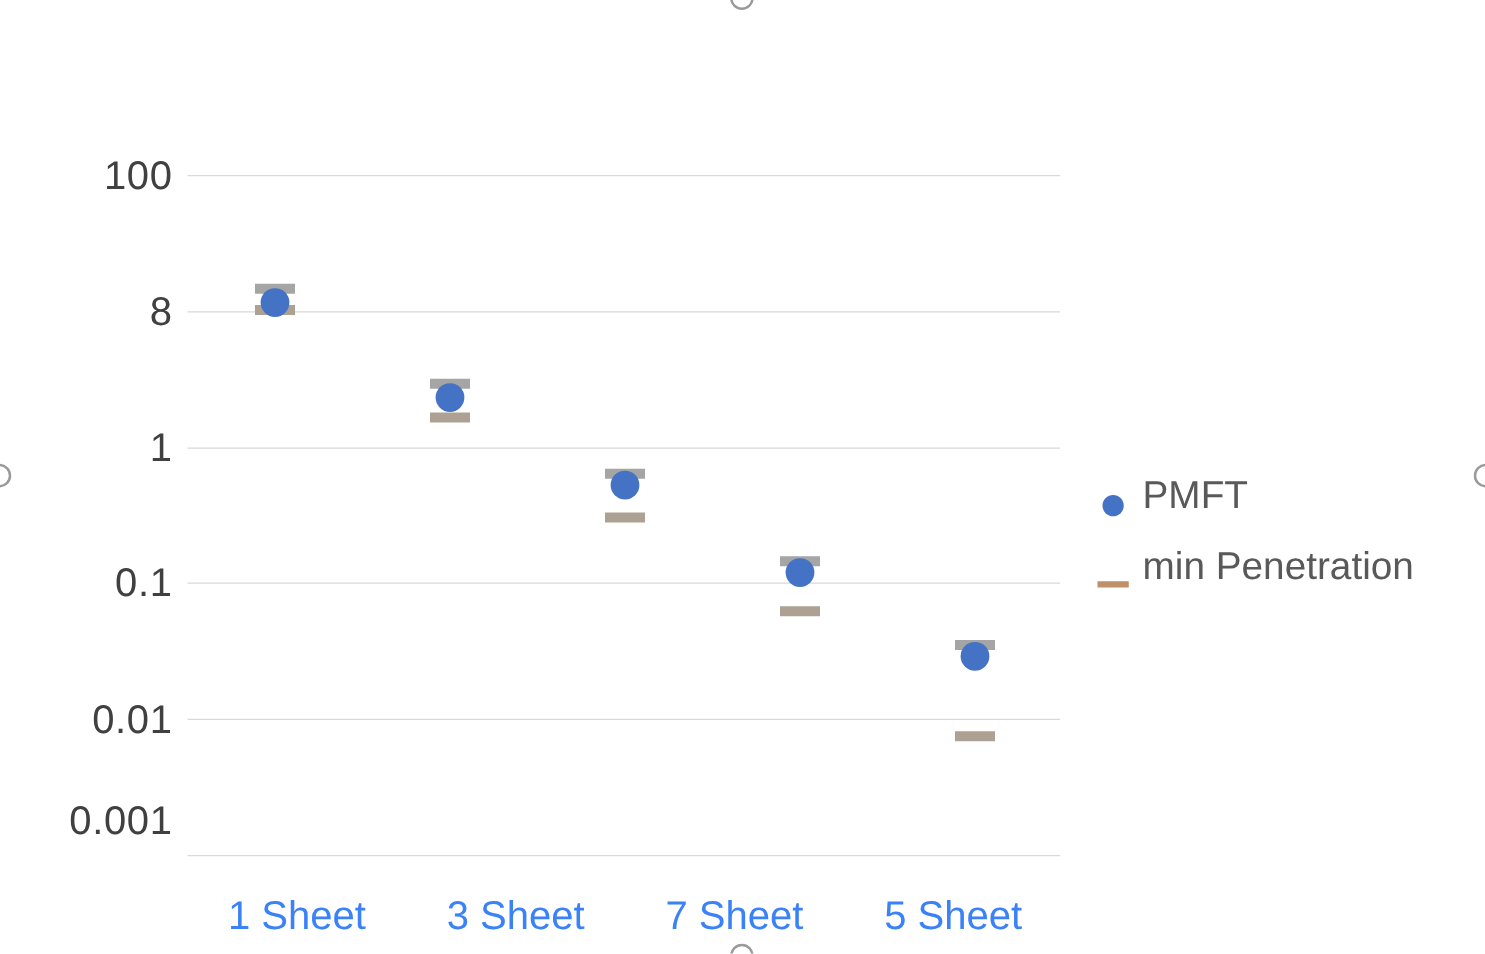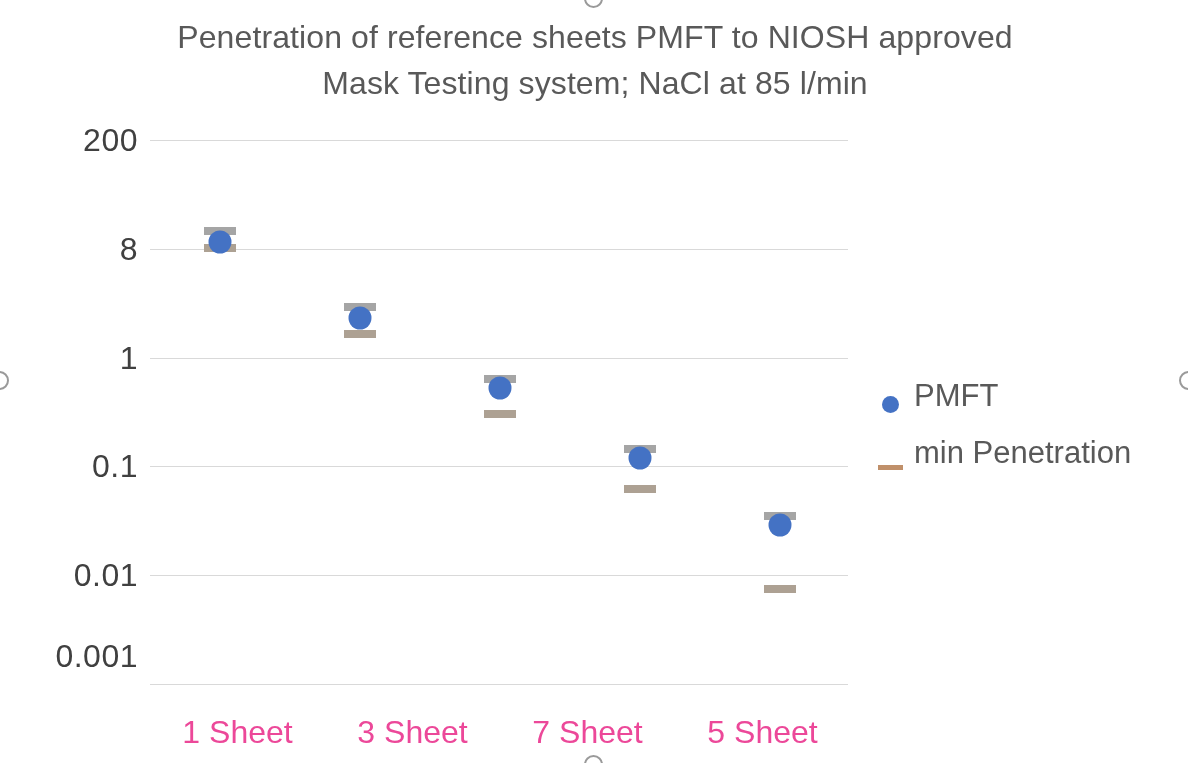--- a/index.html
+++ b/index.html
@@ -76,21 +76,21 @@
     top: 712px;
     width: 700px;
     height: 46px;
     display: flex;
   }
   .x-tick-label {
     flex: 1 1 0;
     text-align: center;
     font-size: 32px;
     line-height: 40px;
-    color: #ec4899;
+    color: #3b82f6;
     white-space: nowrap;
   }
 
   
   .marker-dot {
     position: absolute;
     width: 23px;
     height: 23px;
     border-radius: 50%;
     transform: translate(-50%, -50%);
@@ -151,25 +151,23 @@
   #handle-left  { left: -10px; top: 371px; }
   #handle-right { left: 1179px; top: 371px; }
   #handle-top    { left: 584px; top: -11px; }
   #handle-bottom { left: 584px; top: 755px; }
 </style>
 </head>
 <body>
 
 <div id="chart-root">
 
-  <div id="chart-title">Penetration of reference sheets PMFT to NIOSH approved
-Mask Testing system; NaCl at 85 l/min</div>
 
   <div id="y-axis-labels">
-      <div class="y-tick-label" style="top: 14px;">200</div>
+      <div class="y-tick-label" style="top: 14px;">100</div>
       <div class="y-tick-label" style="top: 122.8px;">8</div>
       <div class="y-tick-label" style="top: 231.6px;">1</div>
       <div class="y-tick-label" style="top: 340.4px;">0.1</div>
       <div class="y-tick-label" style="top: 449.2px;">0.01</div>
       <div class="y-tick-label" style="top: 530px;">0.001</div>
     </div>
 
   <div id="plot-area">
       <div class="gridline" style="top: 20px;"></div>
       <div class="gridline" style="top: 128.8px;"></div>

